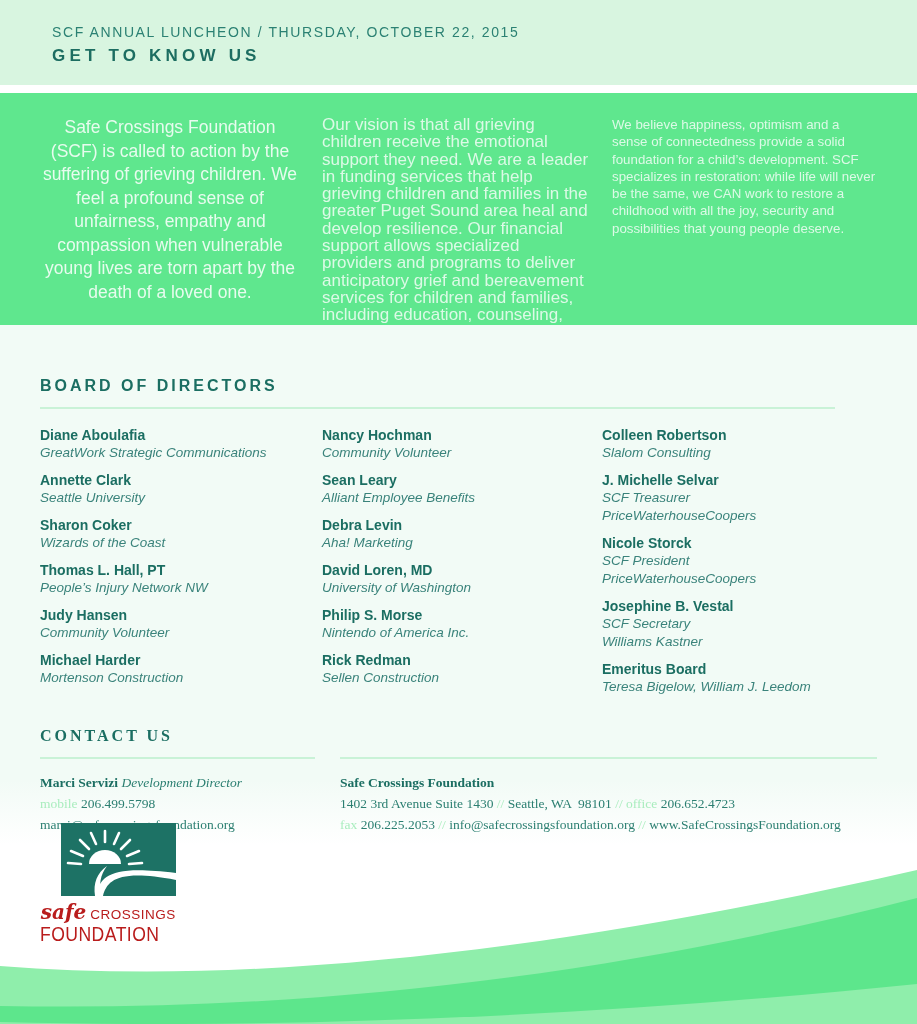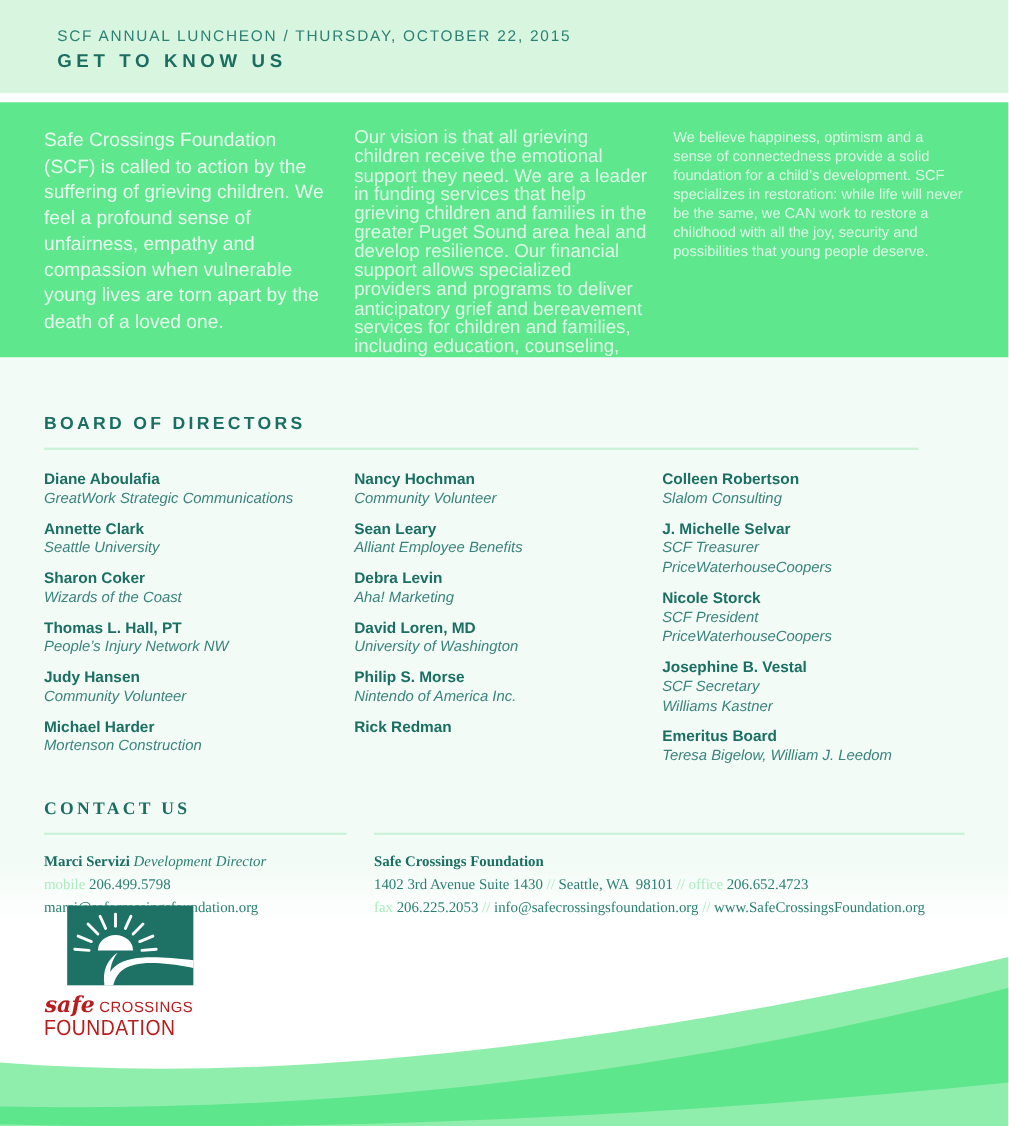--- a/index.html
+++ b/index.html
@@ -8,21 +8,21 @@
     font-family:"Liberation Sans",sans-serif;-webkit-font-smoothing:antialiased;
   }
   
   .header{height:85px;background:#d8f5e0;box-sizing:border-box;padding:24px 52px 0;}
   .eyebrow{font-size:14px;letter-spacing:1.6px;color:#2b8173;}
   .title{margin-top:6px;font-size:17px;font-weight:bold;letter-spacing:4.2px;color:#1c6d61;}
   .white-gap{height:8px;background:#ffffff;}
   
   .mission{height:232px;background:#5fe78e;box-sizing:border-box;display:flex;padding:23px 40px 0;}
   .mission p{margin:0;}
-  .m1{width:260px;margin-right:22px !important;font-size:17.5px;line-height:23.5px;color:rgba(255,255,255,0.85);}
+  .m1{width:260px;margin-right:22px !important;font-size:17.5px;line-height:23.5px;color:rgba(255,255,255,0.85);text-align:center;}
   .m2{width:272px;margin-right:18px !important;font-size:17px;line-height:17.3px;color:rgba(255,255,255,0.78);}
   .m3{width:265px;font-size:13.3px;line-height:17.3px;color:rgba(255,255,255,0.78);}
   
   .main{
     position:relative;height:628px;box-sizing:border-box;padding:52px 40px 0;
     background:linear-gradient(180deg,#f2fbf6 0px,#f2fbf6 455px,#ffffff 520px,#ffffff 100%);
   }
   h2.sec{margin:0 0 12px;font-size:16px;font-weight:bold;letter-spacing:3px;color:#1b6e62;}
   .rule{height:2px;background:#c9f2d7;}
   .rule-board{width:795px;}
@@ -114,20 +114,21 @@
             <div class="entry">
               <div class="bname">David Loren, MD</div>
               <div class="baffil">University of Washington</div>
             </div>
             <div class="entry">
               <div class="bname">Philip S. Morse</div>
               <div class="baffil">Nintendo of America Inc.</div>
             </div>
             <div class="entry">
               <div class="bname">Rick Redman</div>
+              <div class="baffil">Sellen Construction</div>
             </div>
           </div>
         <div class="bcol">
             <div class="entry">
               <div class="bname">Colleen Robertson</div>
               <div class="baffil">Slalom Consulting</div>
             </div>
             <div class="entry">
               <div class="bname">J. Michelle Selvar</div>
               <div class="baffil">SCF Treasurer</div>

